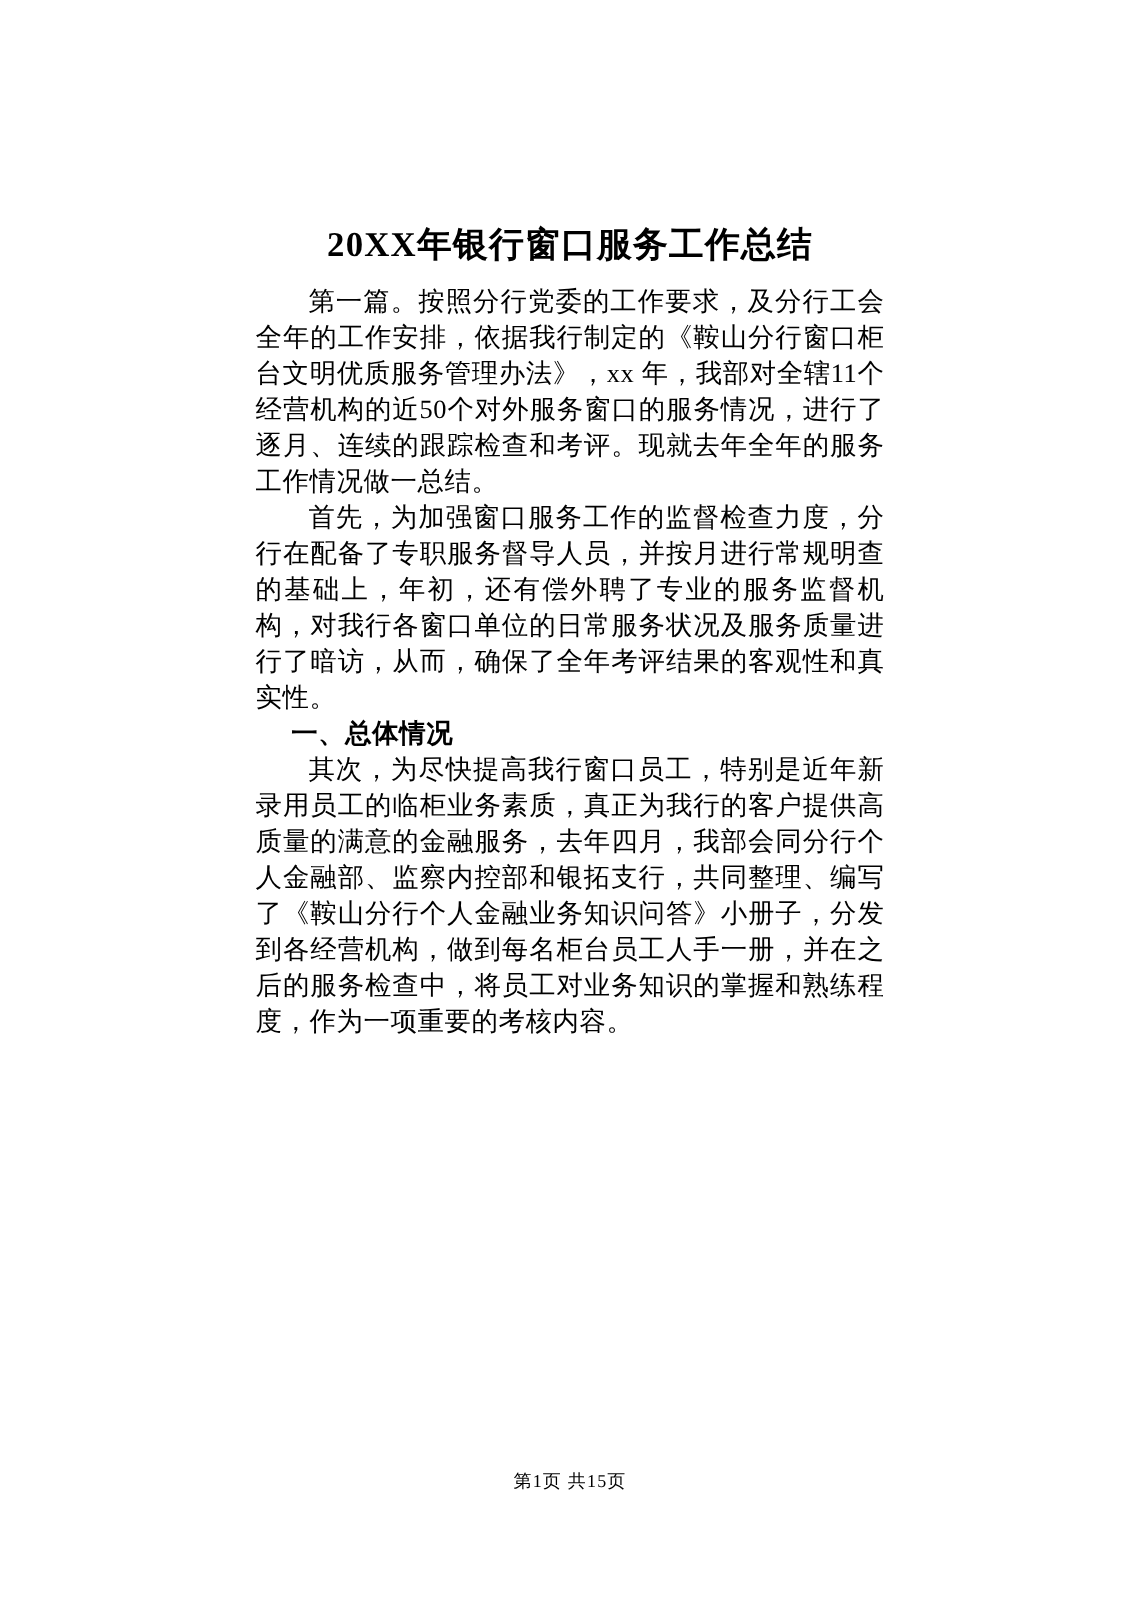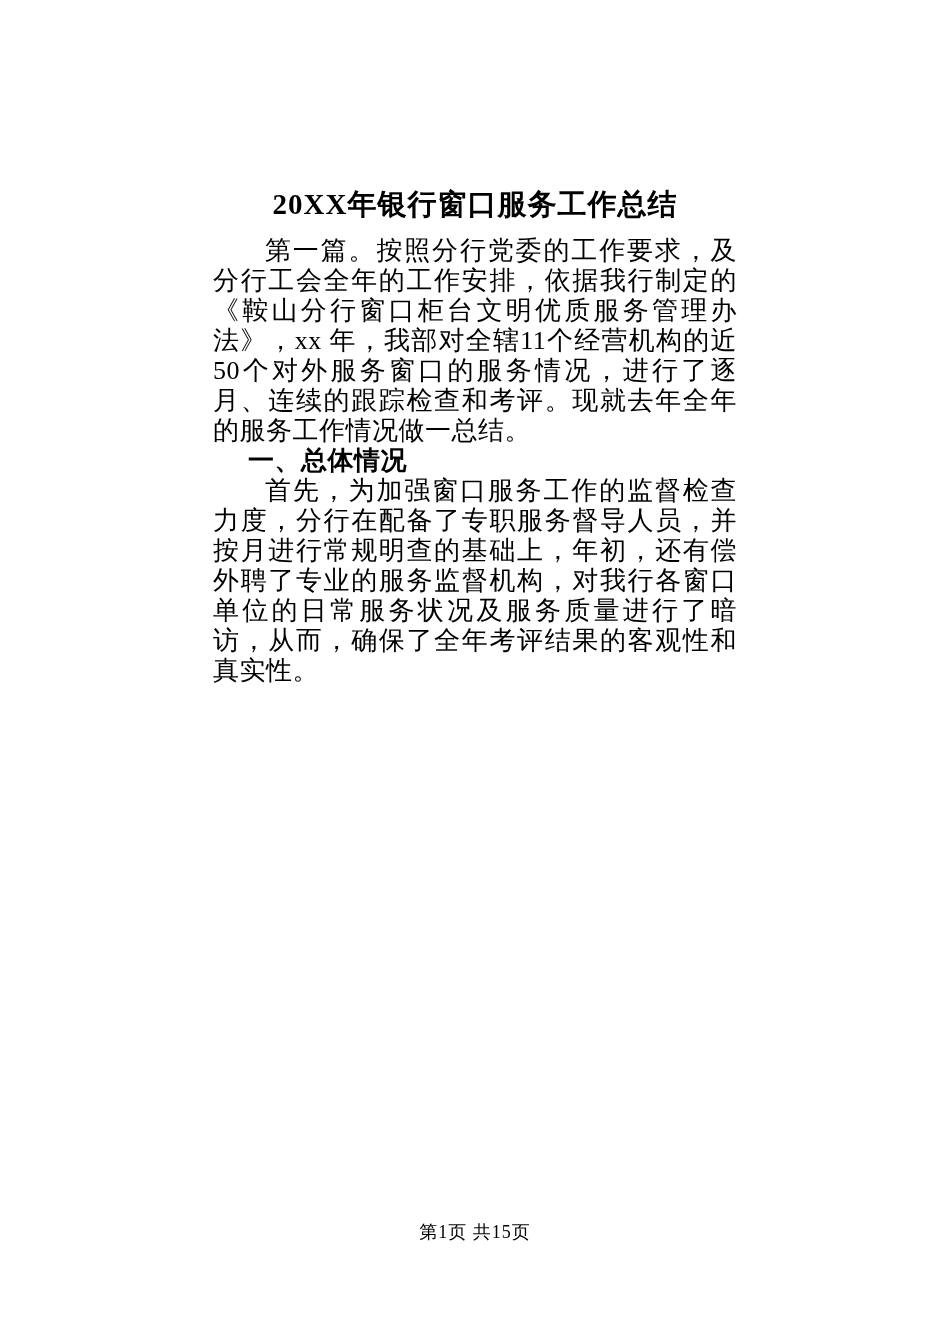--- a/index.html
+++ b/index.html
@@ -25,50 +25,51 @@
     font-weight: bold;
     text-align: center;
     letter-spacing: 1px;
     line-height: 36px;
   }
   .doc-body {
     width: 100%;
   }
   .para {
     margin: 0;
-    font-size: 26px;
+    font-size: 22px;
     line-height: 30px;
     letter-spacing: 0.5px;
     text-align: justify;
     text-justify: inter-ideograph;
     text-indent: 2em;
     word-break: break-all;
   }
   .para.heading {
     font-weight: bold;
     text-indent: 1.35em;
   }
   .footer {
     position: absolute;
     left: 0;
     right: 0;
     bottom: 100px;
     text-align: center;
-    font-size: 18px;
+    font-size: 15px;
     letter-spacing: 1px;
   }
 </style>
 </head>
 <body>
 
 <div class="page">
   <h1 class="title">20XX年银行窗口服务工作总结</h1>
 
   <div class="doc-body">
       <p class="para body">第一篇。按照分行党委的工作要求，及分行工会全年的工作安排，依据我行制定的《鞍山分行窗口柜台文明优质服务管理办法》，xx 年，我部对全辖11个经营机构的近50个对外服务窗口的服务情况，进行了逐月、连续的跟踪检查和考评。现就去年全年的服务工作情况做一总结。</p>
+      <p class="para body">首先，为加强窗口服务工作的监督检查力度，分行在配备了专职服务督导人员，并按月进行常规明查的基础上，年初，还有偿外聘了专业的服务监督机构，对我行各窗口单位的日常服务状况及服务质量进行了暗访，从而，确保了全年考评结果的客观性和真实性。</p>
       <p class="para heading">一、总体情况</p>
-      <p class="para body">首先，为加强窗口服务工作的监督检查力度，分行在配备了专职服务督导人员，并按月进行常规明查的基础上，年初，还有偿外聘了专业的服务监督机构，对我行各窗口单位的日常服务状况及服务质量进行了暗访，从而，确保了全年考评结果的客观性和真实性。</p>
+      <p class="para body">其次，为尽快提高我行窗口员工，特别是近年新录用员工的临柜业务素质，真正为我行的客户提供高质量的满意的金融服务，去年四月，我部会同分行个人金融部、监察内控部和银拓支行，共同整理、编写了《鞍山分行个人金融业务知识问答》小册子，分发到各经营机构，做到每名柜台员工人手一册，并在之后的服务检查中，将员工对业务知识的掌握和熟练程度，作为一项重要的考核内容。</p>
     </div>
 
   <div class="footer">
     <span>第1页 共15页</span>
   </div>
 </div>
 
 </body></html>

